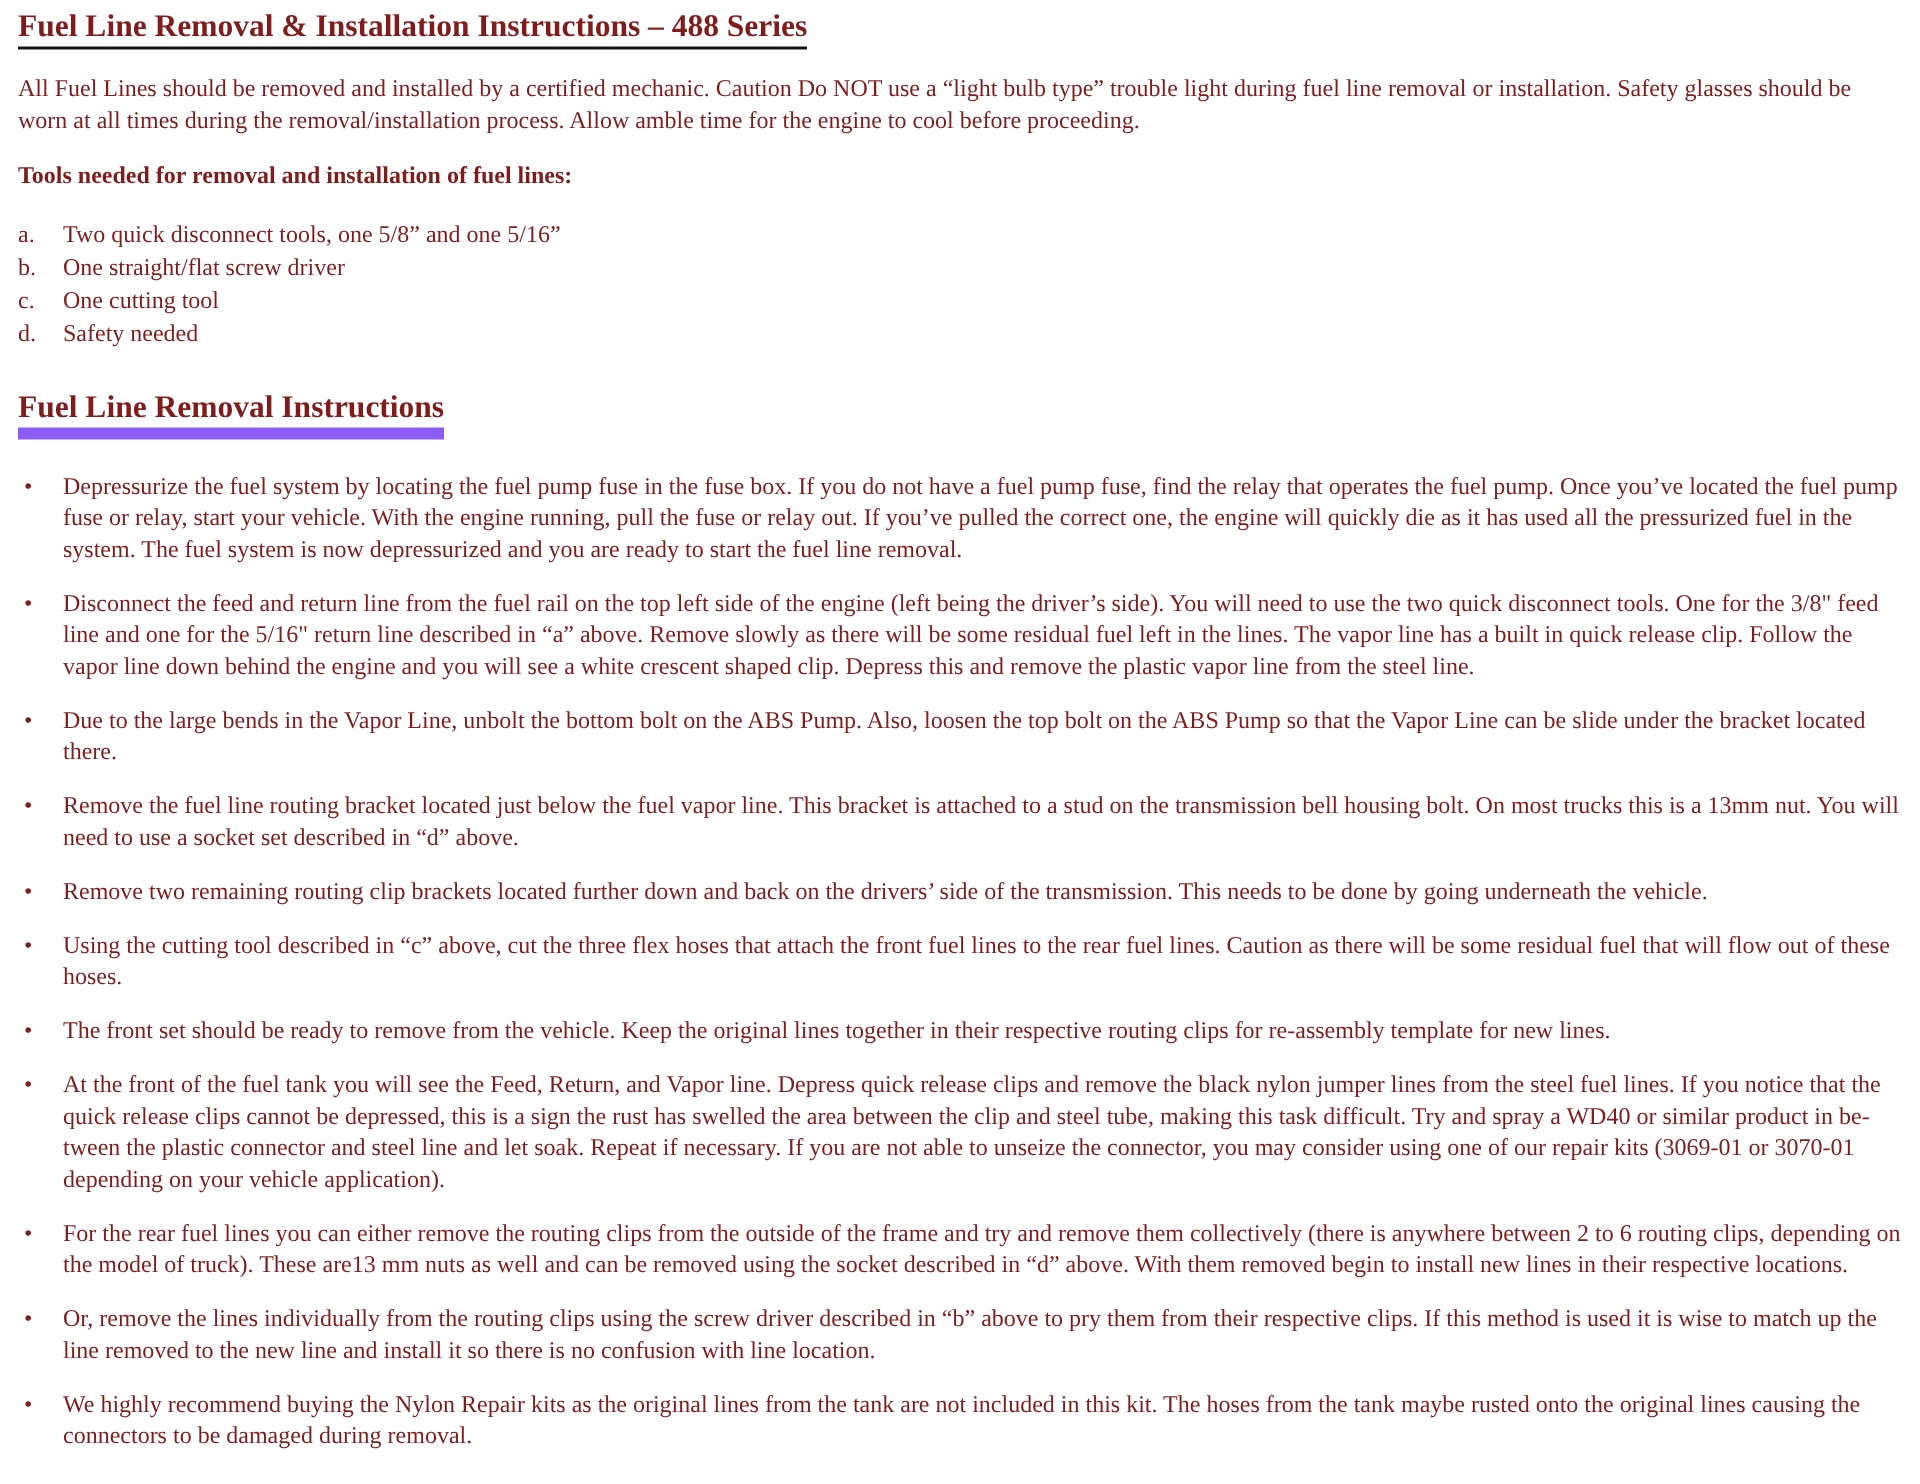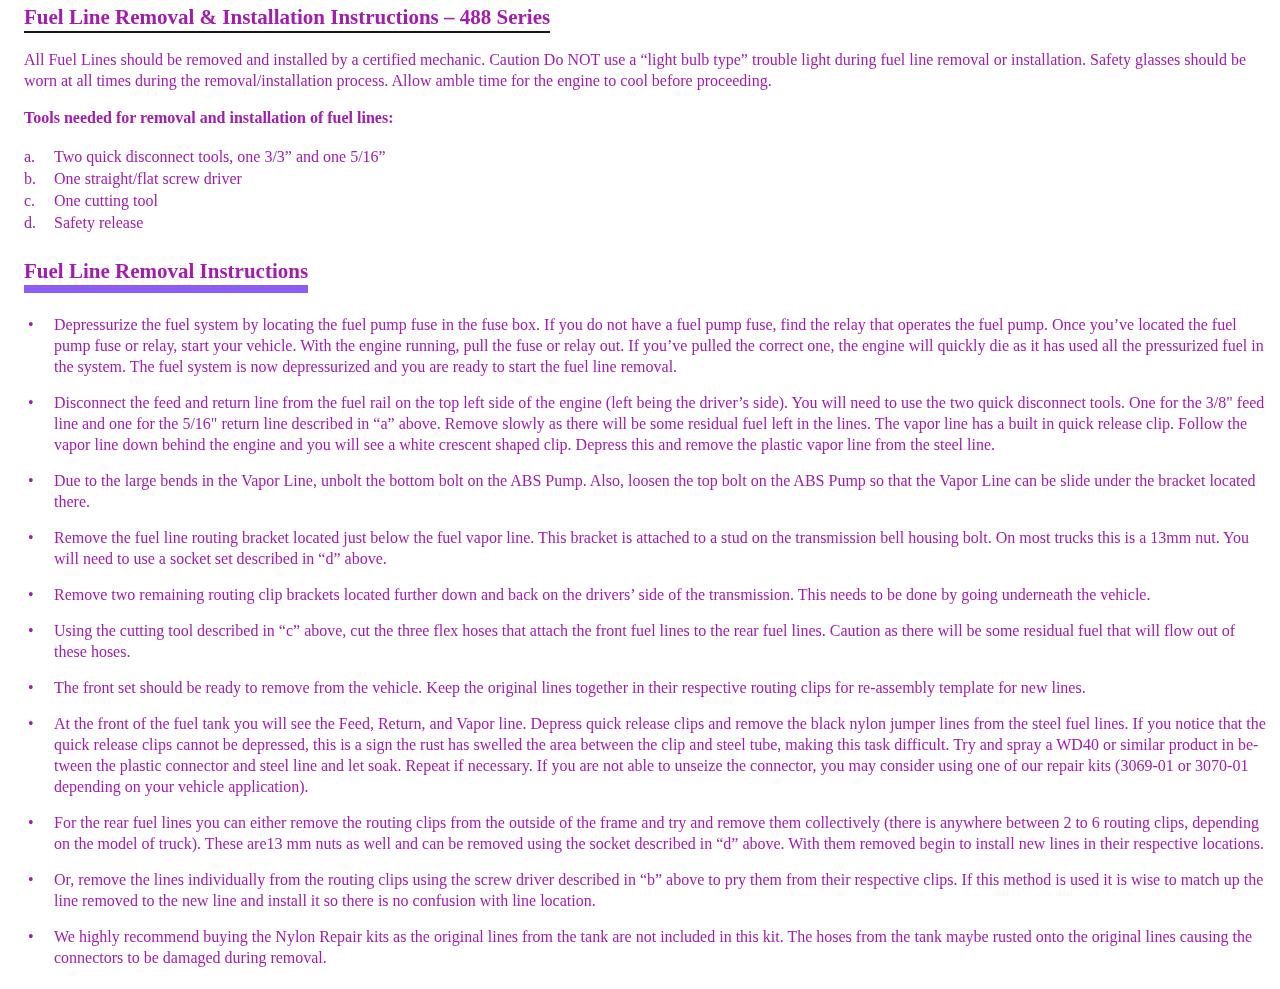--- a/index.html
+++ b/index.html
@@ -1,22 +1,22 @@
 <!DOCTYPE html>
 <html><head>
 <meta charset="utf-8">
 <style>
   html, body { margin: 0; padding: 0; background: #ffffff; }
   .page {
     width: 1280px;
     height: 989px;
     box-sizing: border-box;
-    padding: 5px 13px 0 24px;
+    padding: 5px 13px 0 12px;
     background: #ffffff;
-    color: #a21caf;
+    color: #7f1d1d;
     font-family: "Liberation Serif", serif;
     font-size: 16px;
     line-height: 21px;
     overflow: hidden;
   }
   .doc-title {
     display: inline-block;
     font-size: 21px;
     line-height: 25px;
     font-weight: bold;
@@ -67,34 +67,34 @@
 
   <h1 class="doc-title">Fuel Line Removal &amp; Installation Instructions – 488 Series</h1>
 
   <p class="intro">All Fuel Lines should be removed and installed by a certified mechanic. Caution Do NOT use a “light bulb type” trouble light during fuel line removal or installation. Safety glasses should be worn at all times during the removal/installation process. Allow amble time for the engine to cool before proceeding.</p>
 
   <p class="tools-heading">Tools needed for removal and installation of fuel lines:</p>
 
   <ol class="tools">
     <li class="tool-item">
       <span class="tool-label">a.</span>
-      <span class="tool-text">Two quick disconnect tools, one 3/3” and one 5/16”</span>
+      <span class="tool-text">Two quick disconnect tools, one 5/8” and one 5/16”</span>
     </li>
     <li class="tool-item">
       <span class="tool-label">b.</span>
       <span class="tool-text">One straight/flat screw driver</span>
     </li>
     <li class="tool-item">
       <span class="tool-label">c.</span>
       <span class="tool-text">One cutting tool</span>
     </li>
     <li class="tool-item">
       <span class="tool-label">d.</span>
       <span class="tool-text">
-        <div>Safety release</div>
+        <div>Safety needed</div>
       </span>
     </li>
   </ol>
 
   <h2 class="section-heading">Fuel Line Removal Instructions</h2>
 
   <ul class="bullets">
     <li class="bullet-item">
       <span class="bullet-marker">•</span>
       <span>Depressurize the fuel system by locating the fuel pump fuse in the fuse box. If you do not have a fuel pump fuse, find the relay that operates the fuel pump. Once you’ve located the fuel pump fuse or relay, start your vehicle. With the engine running, pull the fuse or relay out. If you’ve pulled the correct one, the engine will quickly die as it has used all the pressurized fuel in the system. The fuel system is now depressurized and you are ready to start the fuel line removal.</span>

